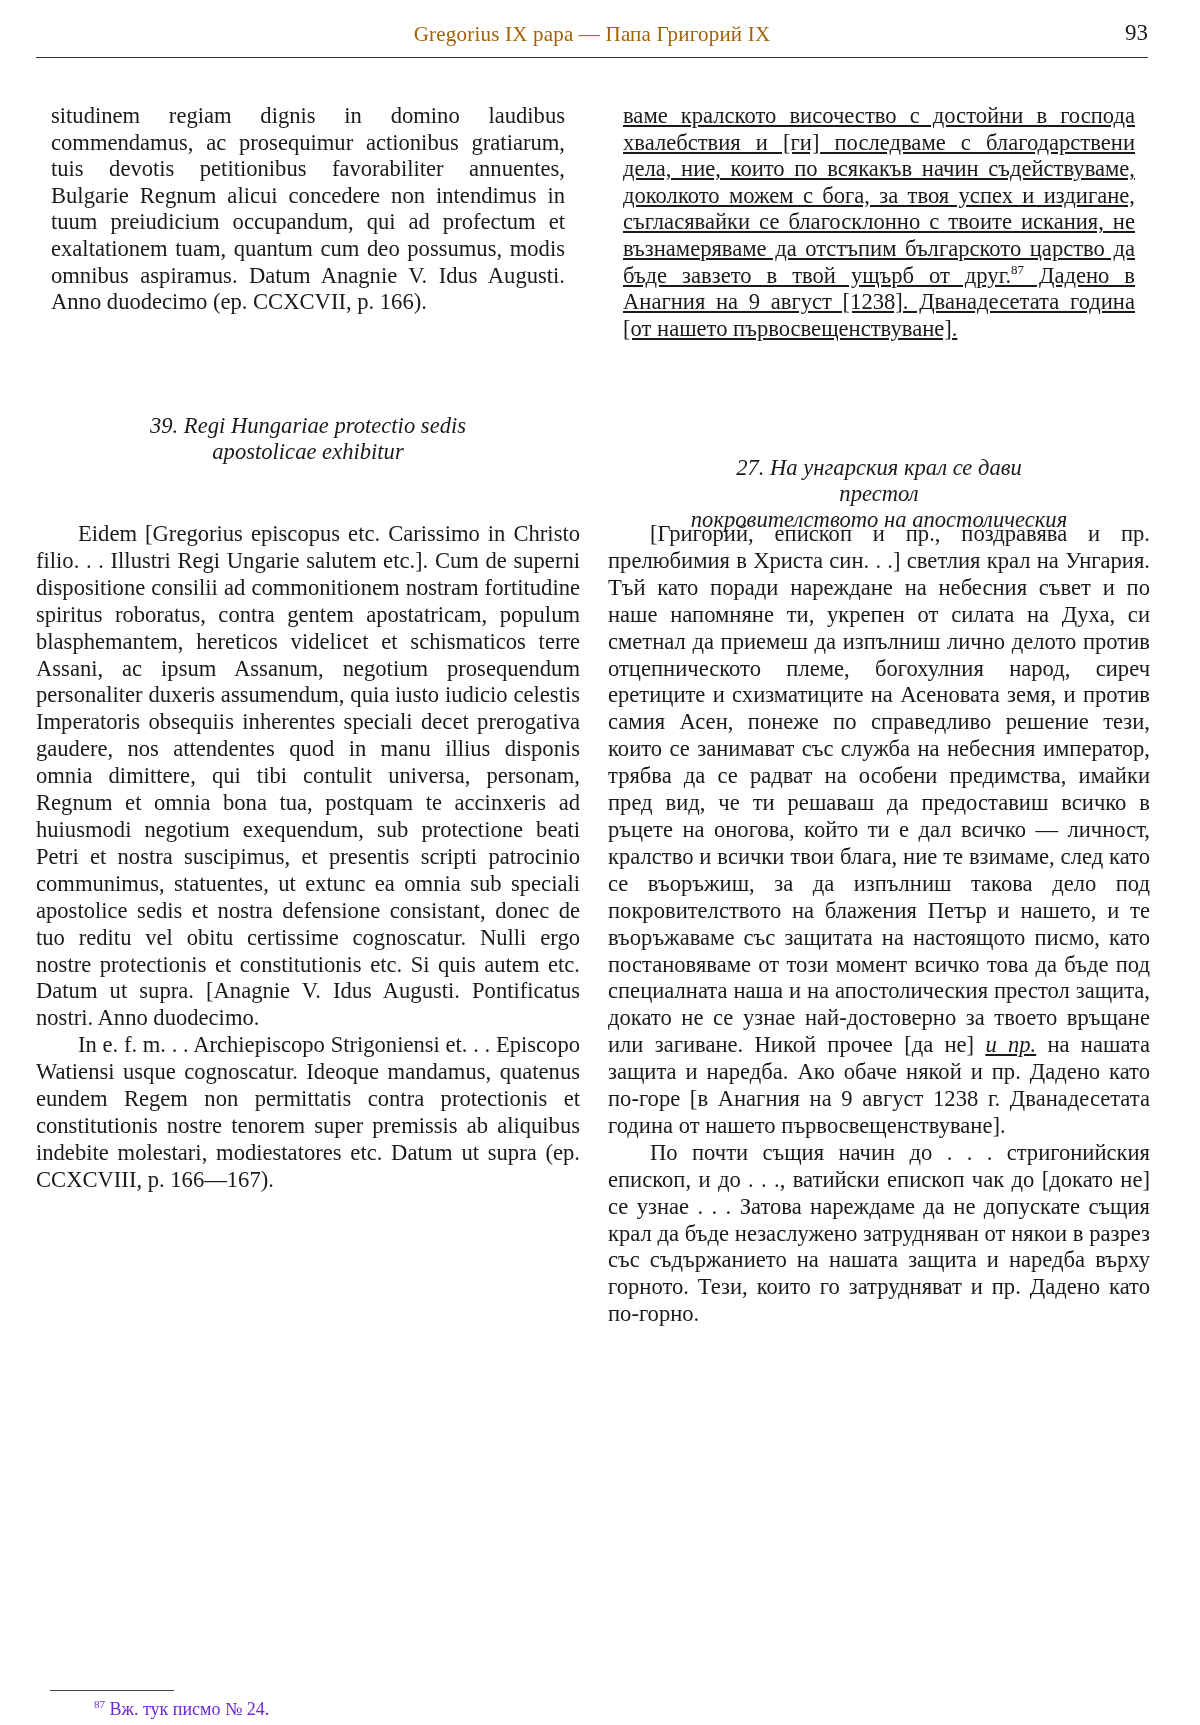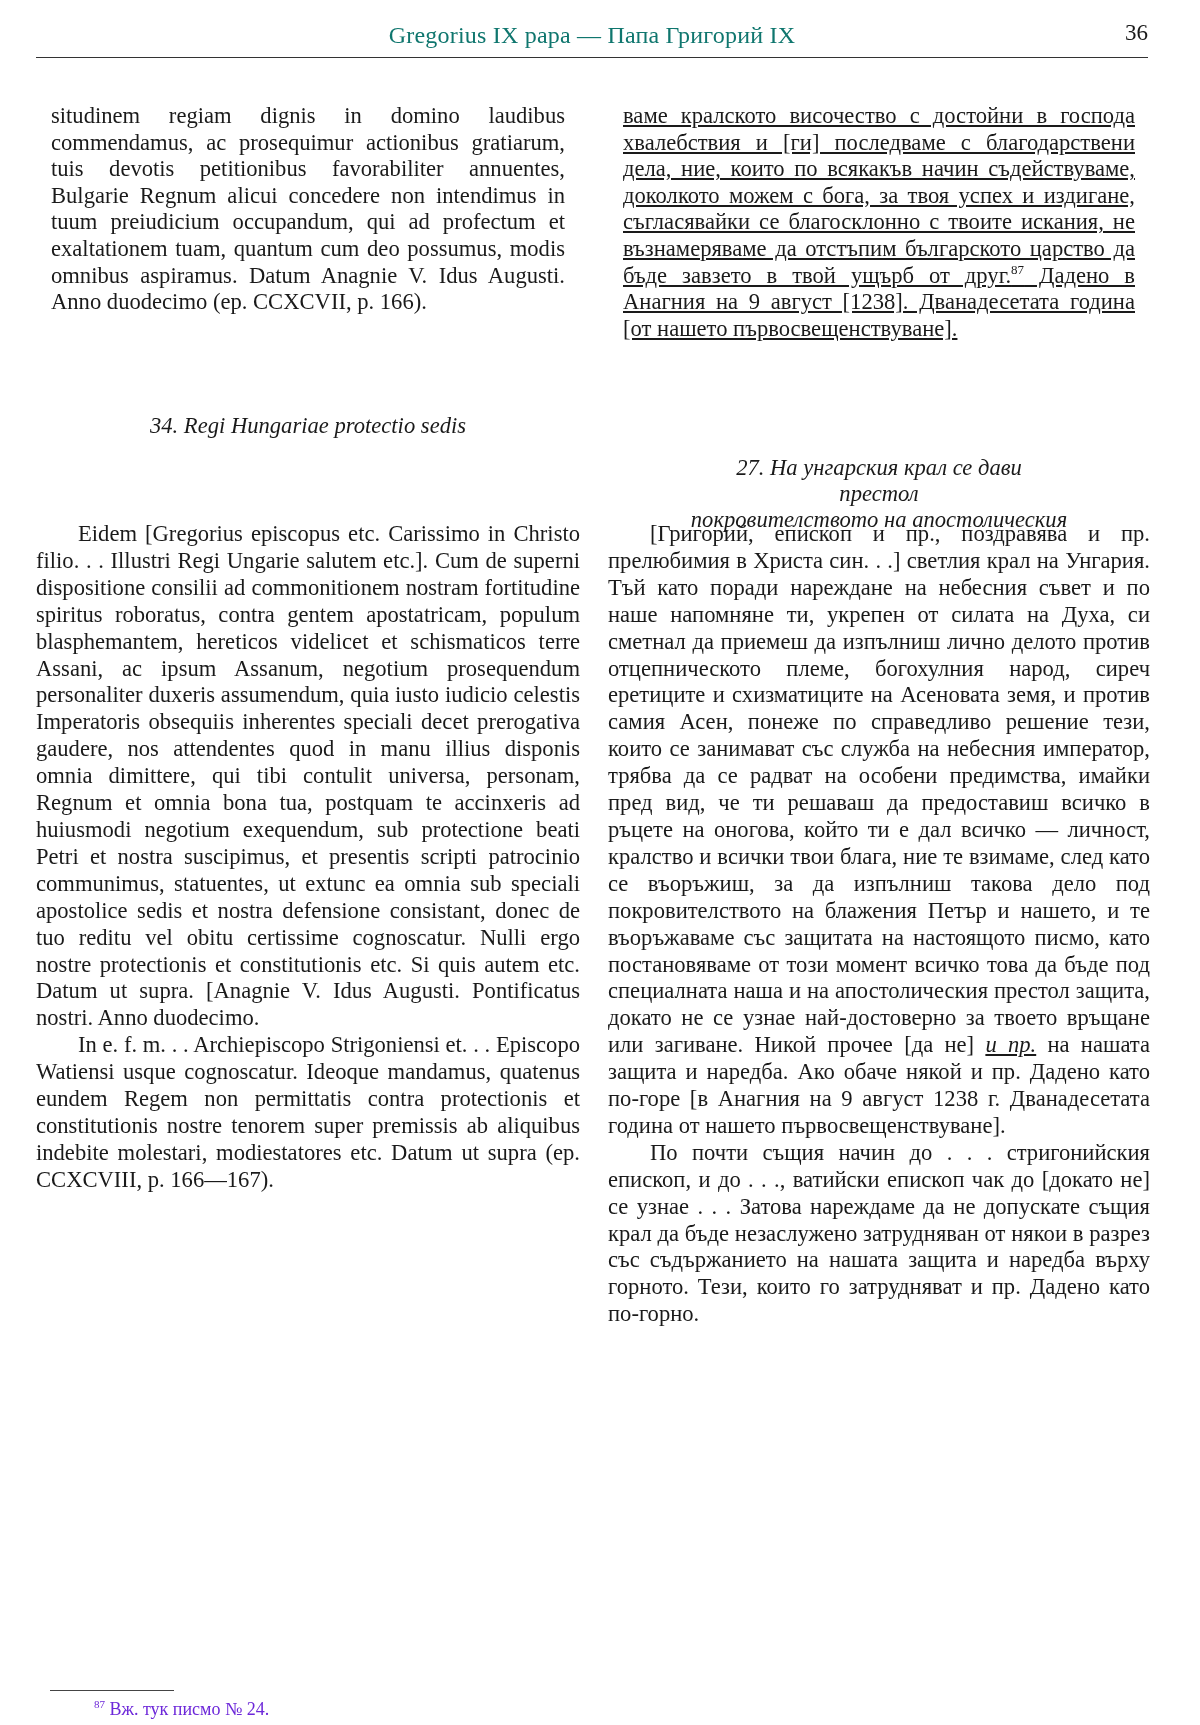--- a/index.html
+++ b/index.html
@@ -1,20 +1,20 @@
 <!DOCTYPE html>
 <html><head>
 <meta charset="utf-8">
 <style>
   html, body { margin: 0; padding: 0; background: #ffffff; }
   body { width: 1200px; height: 1725px; position: relative; overflow: hidden;
          font-family: "Liberation Serif", "DejaVu Serif", serif; color: #1a1a1a; }
   .header { position: absolute; left: 36px; top: 18px; width: 1112px; height: 40px; }
   .header-title { position: absolute; left: 0; right: 0; top: 4px; text-align: center;
-                  font-size: 24px; letter-spacing: 0.2px; color: #0f766e; }
+                  font-size: 21px; letter-spacing: 0.2px; color: #a16207; }
   .page-number { position: absolute; right: 0; top: 2px; font-size: 23px; color: #1a1a1a; }
   .header-rule { position: absolute; left: 36px; top: 57px; width: 1112px; height: 1px; background: #333; }
   .col { position: absolute; top: 88px; width: 544px; font-size: 22.6px; line-height: 26.6px;
          text-align: justify; }
   .col.left { left: 36px; }
   .col.right { left: 608px; width: 542px; text-decoration: underline; }
   .col p { margin: 15px; hyphens: manual; }
   .heading { font-style: italic; text-align: center; margin: 0; font-size: 22.6px; line-height: 26px; }
   .heading.lat { position: absolute; left: 36px; top: 413px; width: 544px; }
   .heading.bg { position: absolute; left: 608px; top: 413px; width: 542px; margin-top: 42px; }
@@ -27,34 +27,35 @@
   .fn-rule { position: absolute; left: 50px; top: 1690px; width: 124px; height: 1px; background: #444; }
   .footnote { position: absolute; left: 94px; top: 1698px; font-size: 18px; color: #6d28d9; }
   .footnote sup { font-size: 11px; }
   sup.fnref { font-size: 13px; vertical-align: super; line-height: 0; }
 </style>
 </head>
 <body>
 
 <div class="header">
   <div class="header-title">Gregorius IX papa — Папа Григорий IX</div>
-  <div class="page-number">36</div>
+  <div class="page-number">93</div>
 </div>
 <div class="header-rule"></div>
 
 <div class="col left">
   <p>situdinem regiam dignis in domino laudibus commendamus, ac prosequimur actionibus gratiarum, tuis devotis petitionibus favorabiliter annuentes, Bulgarie Regnum alicui concedere non intendimus in tuum preiudicium occupandum, qui ad profectum et exaltationem tuam, quantum cum deo possumus, modis omnibus aspiramus. Datum Anagnie V. Idus Augusti. Anno duodecimo (ep. CCXCVII, p. 166).</p>
 </div>
 
 <div class="col right">
   <p><span>ваме кралското височество с достойни в господа хвалебствия и [ги] последваме с благодарствени дела, ние, които по всякакъв начин съдействуваме, доколкото можем с бога, за твоя успех и издигане, съгласявайки се благосклонно с твоите искания, не възнамеряваме да отстъпим българското царство да бъде завзето в твой ущърб от друг.</span><sup class="fnref">87</sup><span> Дадено в Анагния на 9 август [1238]. Дванадесетата година [от нашето първосвещенствуване].</span></p>
 </div>
 
 <div class="heading lat">
-  <div>34. Regi Hungariae protectio sedis</div>
+  <div>39. Regi Hungariae protectio sedis</div>
+  <div>apostolicae exhibitur</div>
 </div>
 
 <div class="heading bg">
   <div>27. На унгарския крал се дави</div>
   <div>престол</div>
   <div>покровителството на апостолическия</div>
 </div>
 
 <div class="body2 left">
   <p class="indent">Eidem [Gregorius episcopus etc. Carissimo in Christo filio. . . Illustri Regi Ungarie salutem etc.]. Cum de superni dispositione consilii ad commonitionem nostram fortitudine spiritus roboratus, contra gentem apostatricam, populum blasphemantem, hereticos videlicet et schismaticos terre Assani, ac ipsum Assanum, negotium prosequendum personaliter duxeris assumendum, quia iusto iudicio celestis Imperatoris obsequiis inherentes speciali decet prerogativa gaudere, nos attendentes quod in manu illius disponis omnia dimittere, qui tibi contulit universa, personam, Regnum et omnia bona tua, postquam te accinxeris ad huiusmodi negotium exequendum, sub protectione beati Petri et nostra suscipimus, et presentis scripti patrocinio communimus, statuentes, ut extunc ea omnia sub speciali apostolice sedis et nostra defensione consistant, donec de tuo reditu vel obitu certissime cognoscatur. Nulli ergo nostre protectionis et constitutionis etc. Si quis autem etc. Datum ut supra. [Anagnie V. Idus Augusti. Pontificatus nostri. Anno duodecimo.</p>

